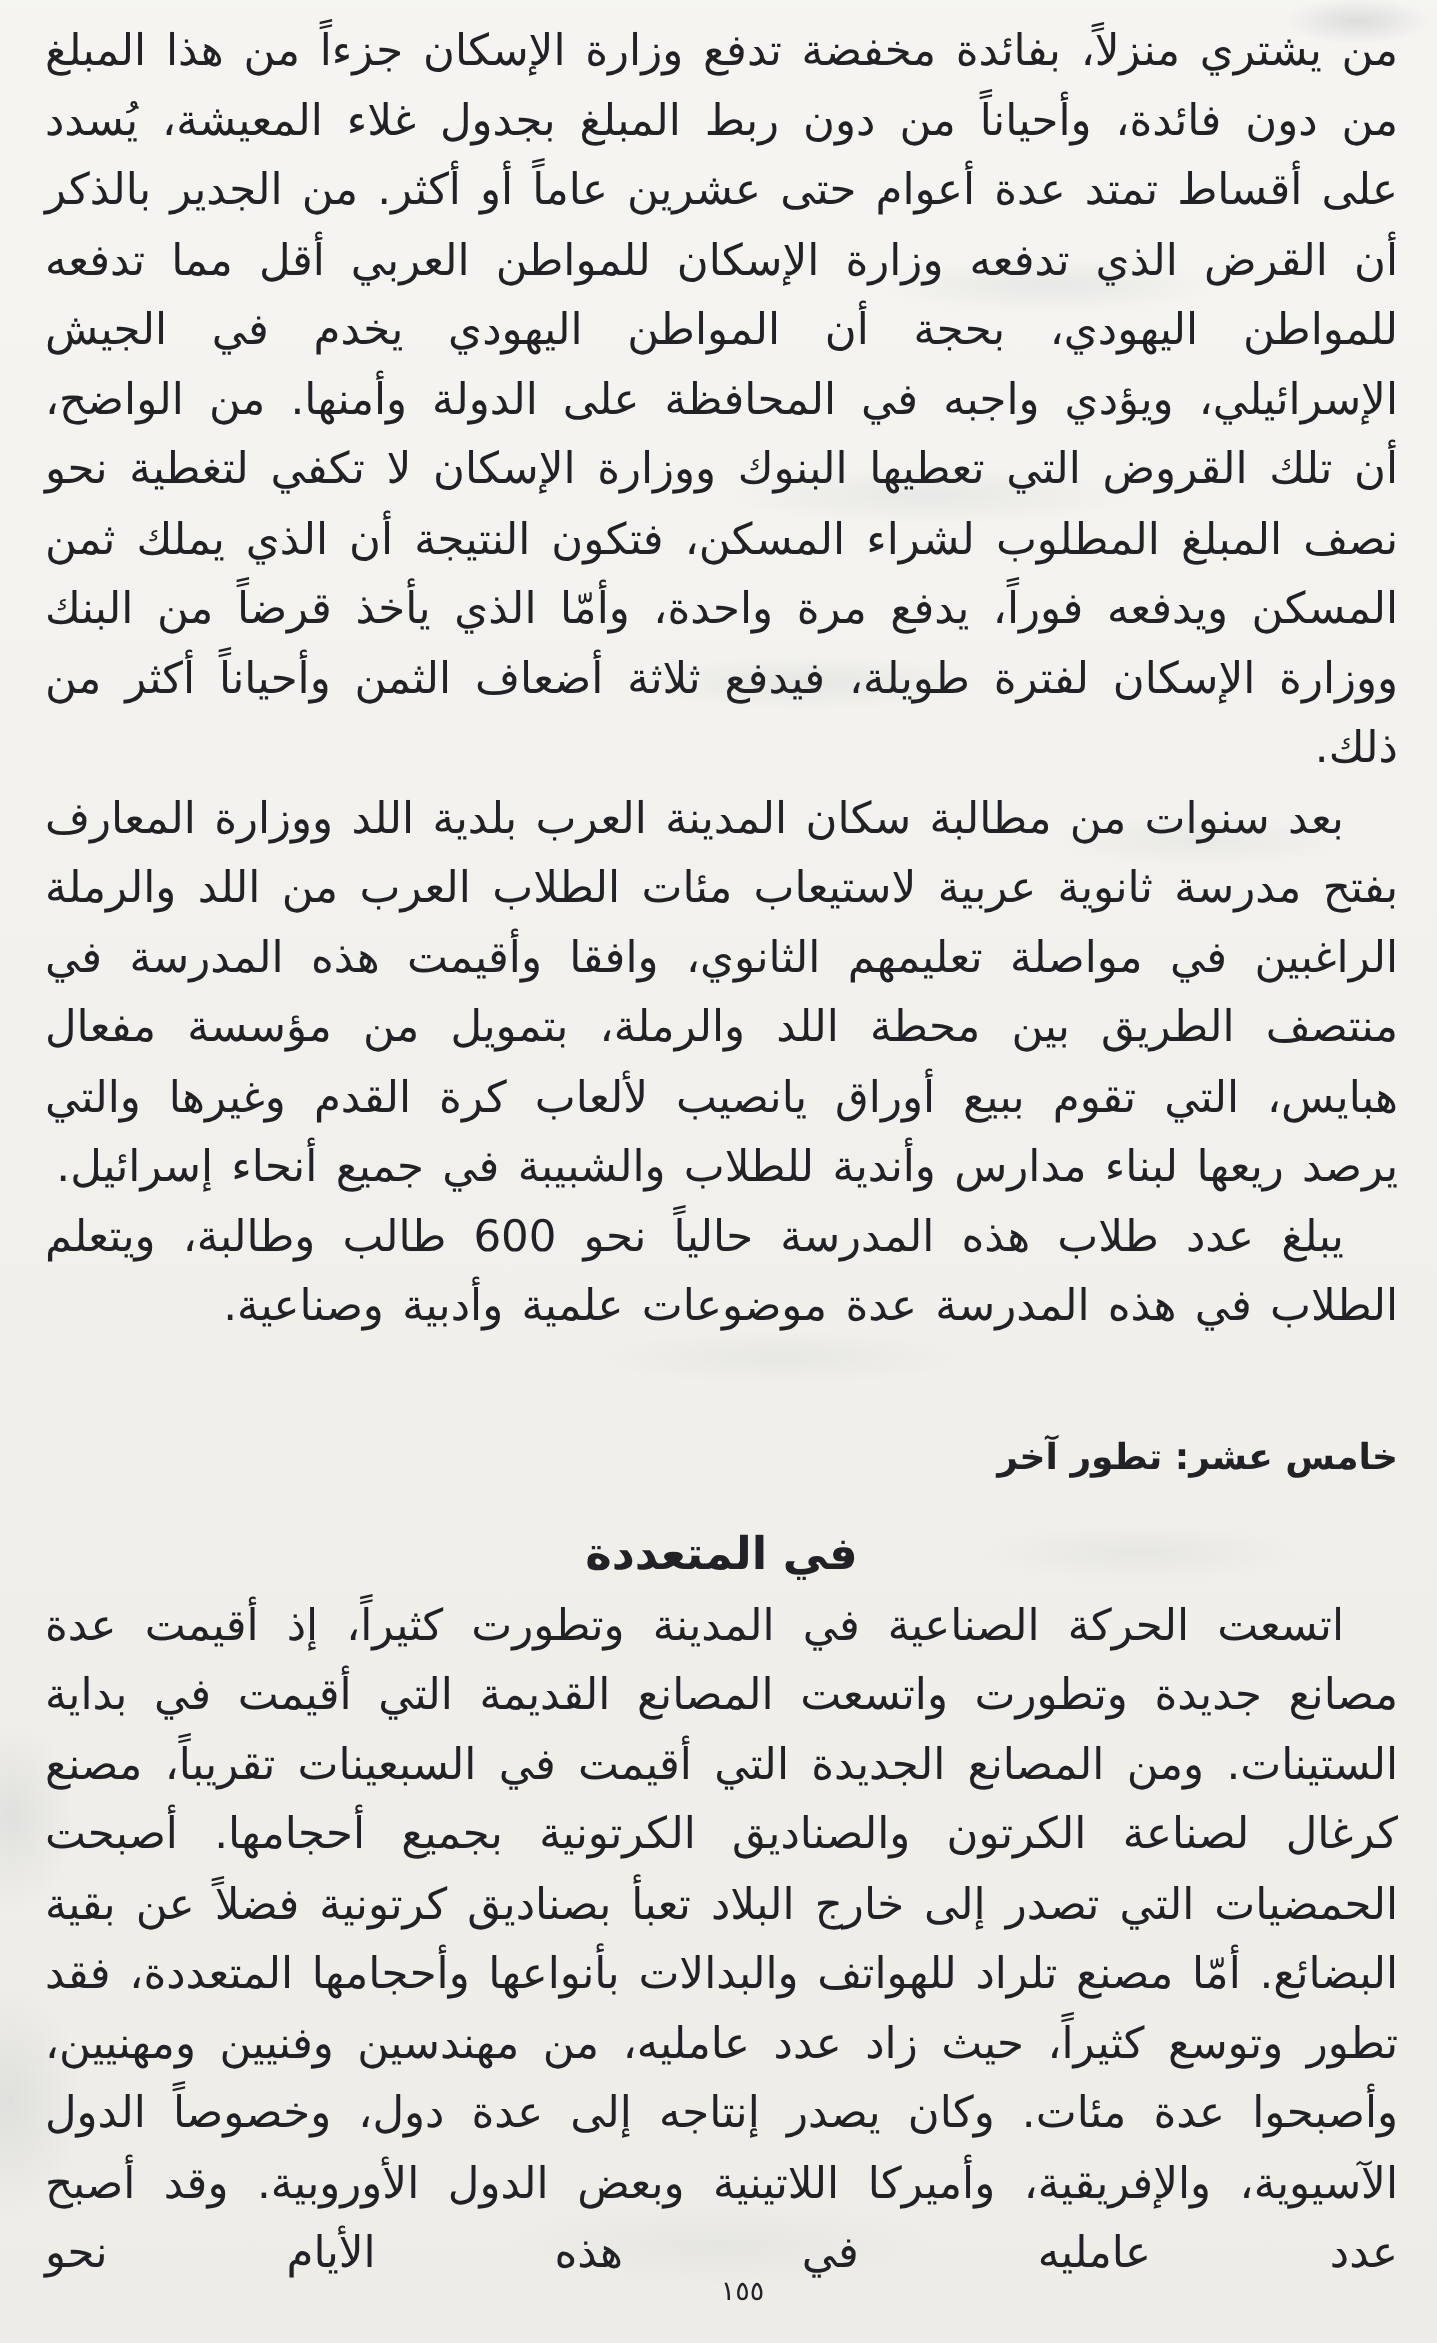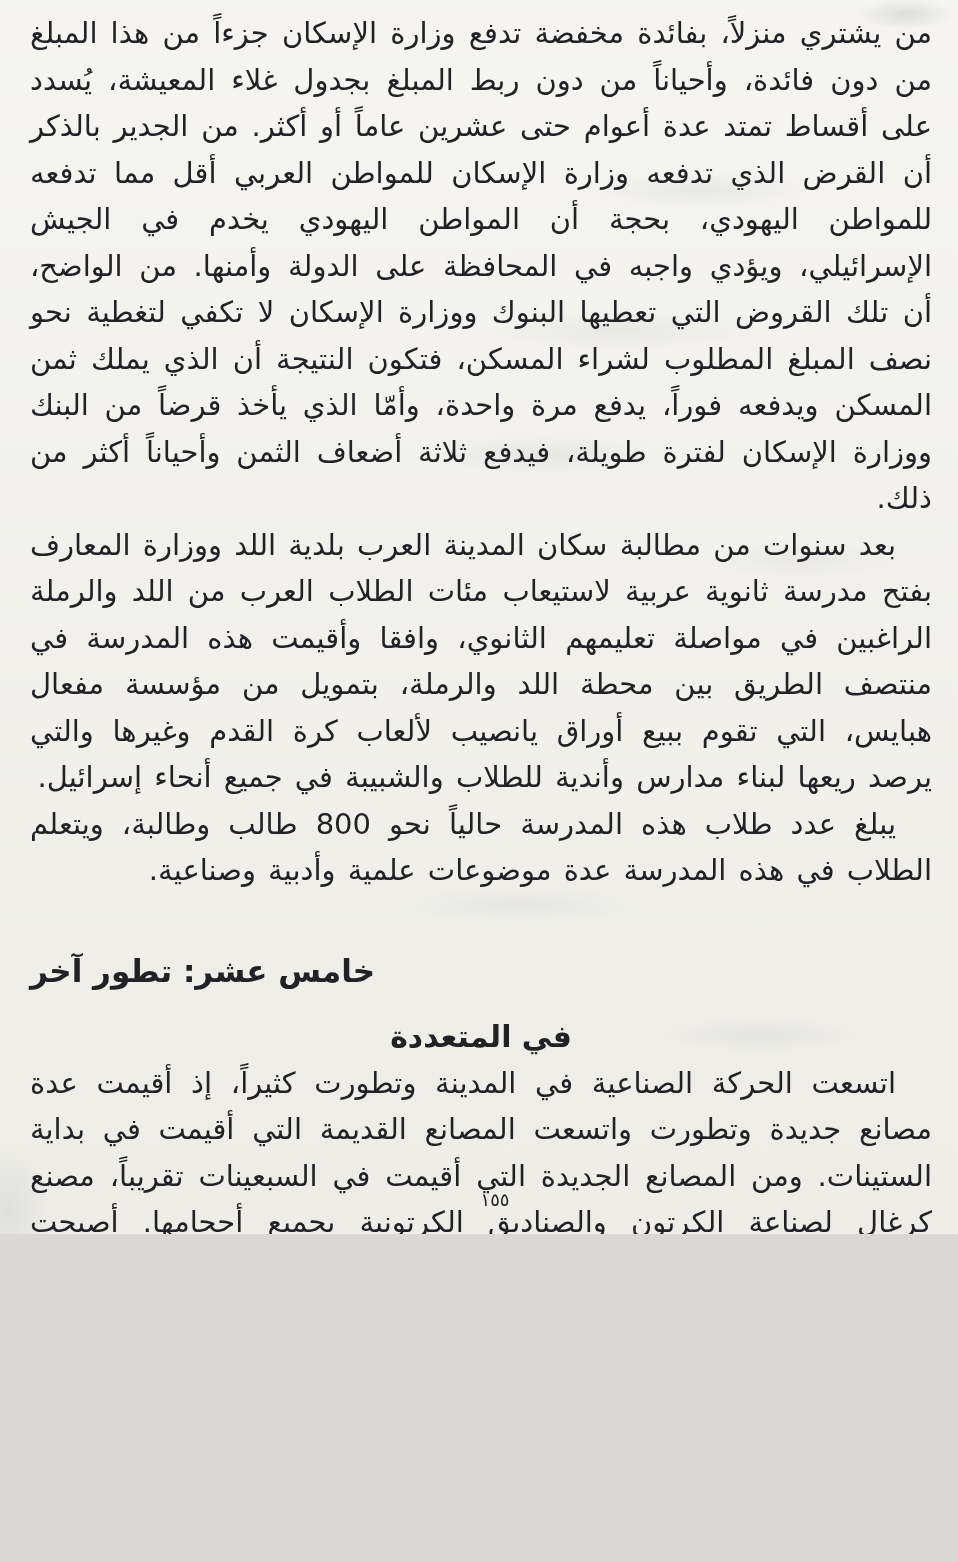--- a/index.html
+++ b/index.html
@@ -7,21 +7,21 @@
     --ink: #222226;
   }
   html, body {
     margin: 0;
     padding: 0;
     background: #d9d8d4;
   }
   .page {
     position: relative;
     width: 958px;
-    height: 1234px;
+    height: 1562px;
     margin: 0 auto;
     background: var(--paper);
     overflow: hidden;
     font-family: "DejaVu Sans", sans-serif;
     color: var(--ink);
   }
   
   .texture {
     position: absolute;
     inset: 0;
@@ -51,24 +51,24 @@
     margin: 0;
     font-size: 29px;
     line-height: 46.5px;
     word-spacing: 3px;
     text-indent: 36px;
   }
   .para.no-indent { text-indent: 0; }
   .para.justify-last { text-align-last: justify; }
   .heading {
     margin: 54px 0 0 0;
-    font-size: 31px;
+    font-size: 24px;
     line-height: 47px;
     font-weight: bold;
-    text-align: left;
+    text-align: right;
   }
   .subheading {
     margin: 18px 0 0 0;
     font-size: 30px;
     line-height: 47px;
     font-weight: bold;
     text-align: center;
   }
   .para-after { }
   .page-number {
@@ -85,21 +85,21 @@
 <body>
 
 <div class="page">
   <div class="texture"></div>
 
   <div class="content">
     <p class="para no-indent">من يشتري منزلاً، بفائدة مخفضة تدفع وزارة الإسكان جزءاً من هذا المبلغ من دون فائدة، وأحياناً من دون ربط المبلغ بجدول غلاء المعيشة، يُسدد على أقساط تمتد عدة أعوام حتى عشرين عاماً أو أكثر. من الجدير بالذكر أن القرض الذي تدفعه وزارة الإسكان للمواطن العربي أقل مما تدفعه للمواطن اليهودي، بحجة أن المواطن اليهودي يخدم في الجيش الإسرائيلي، ويؤدي واجبه في المحافظة على الدولة وأمنها. من الواضح، أن تلك القروض التي تعطيها البنوك ووزارة الإسكان لا تكفي لتغطية نحو نصف المبلغ المطلوب لشراء المسكن، فتكون النتيجة أن الذي يملك ثمن المسكن ويدفعه فوراً، يدفع مرة واحدة، وأمّا الذي يأخذ قرضاً من البنك ووزارة الإسكان لفترة طويلة، فيدفع ثلاثة أضعاف الثمن وأحياناً أكثر من ذلك.</p>
 
     <p class="para">بعد سنوات من مطالبة سكان المدينة العرب بلدية اللد ووزارة المعارف بفتح مدرسة ثانوية عربية لاستيعاب مئات الطلاب العرب من اللد والرملة الراغبين في مواصلة تعليمهم الثانوي، وافقا وأقيمت هذه المدرسة في منتصف الطريق بين محطة اللد والرملة، بتمويل من مؤسسة مفعال هبايس، التي تقوم ببيع أوراق يانصيب لألعاب كرة القدم وغيرها والتي يرصد ريعها لبناء مدارس وأندية للطلاب والشبيبة في جميع أنحاء إسرائيل.</p>
 
-    <p class="para">يبلغ عدد طلاب هذه المدرسة حالياً نحو 800 طالب وطالبة، ويتعلم الطلاب في هذه المدرسة عدة موضوعات علمية وأدبية وصناعية.</p>
+    <p class="para">يبلغ عدد طلاب هذه المدرسة حالياً نحو 600 طالب وطالبة، ويتعلم الطلاب في هذه المدرسة عدة موضوعات علمية وأدبية وصناعية.</p>
 
     <h1 class="heading">خامس عشر: تطور آخر</h1>
 
     <h2 class="subheading">في المتعددة</h2>
 
     <p class="para para-after justify-last">اتسعت الحركة الصناعية في المدينة وتطورت كثيراً، إذ أقيمت عدة مصانع جديدة وتطورت واتسعت المصانع القديمة التي أقيمت في بداية الستينات. ومن المصانع الجديدة التي أقيمت في السبعينات تقريباً، مصنع كرغال لصناعة الكرتون والصناديق الكرتونية بجميع أحجامها. أصبحت الحمضيات التي تصدر إلى خارج البلاد تعبأ بصناديق كرتونية فضلاً عن بقية البضائع. أمّا مصنع تلراد للهواتف والبدالات بأنواعها وأحجامها المتعددة، فقد تطور وتوسع كثيراً، حيث زاد عدد عامليه، من مهندسين وفنيين ومهنيين، وأصبحوا عدة مئات. وكان يصدر إنتاجه إلى عدة دول، وخصوصاً الدول الآسيوية، والإفريقية، وأميركا اللاتينية وبعض الدول الأوروبية. وقد أصبح عدد عامليه في هذه الأيام نحو</p>
   </div>
 
   <div class="page-number">١٥٥</div>
 </div>

